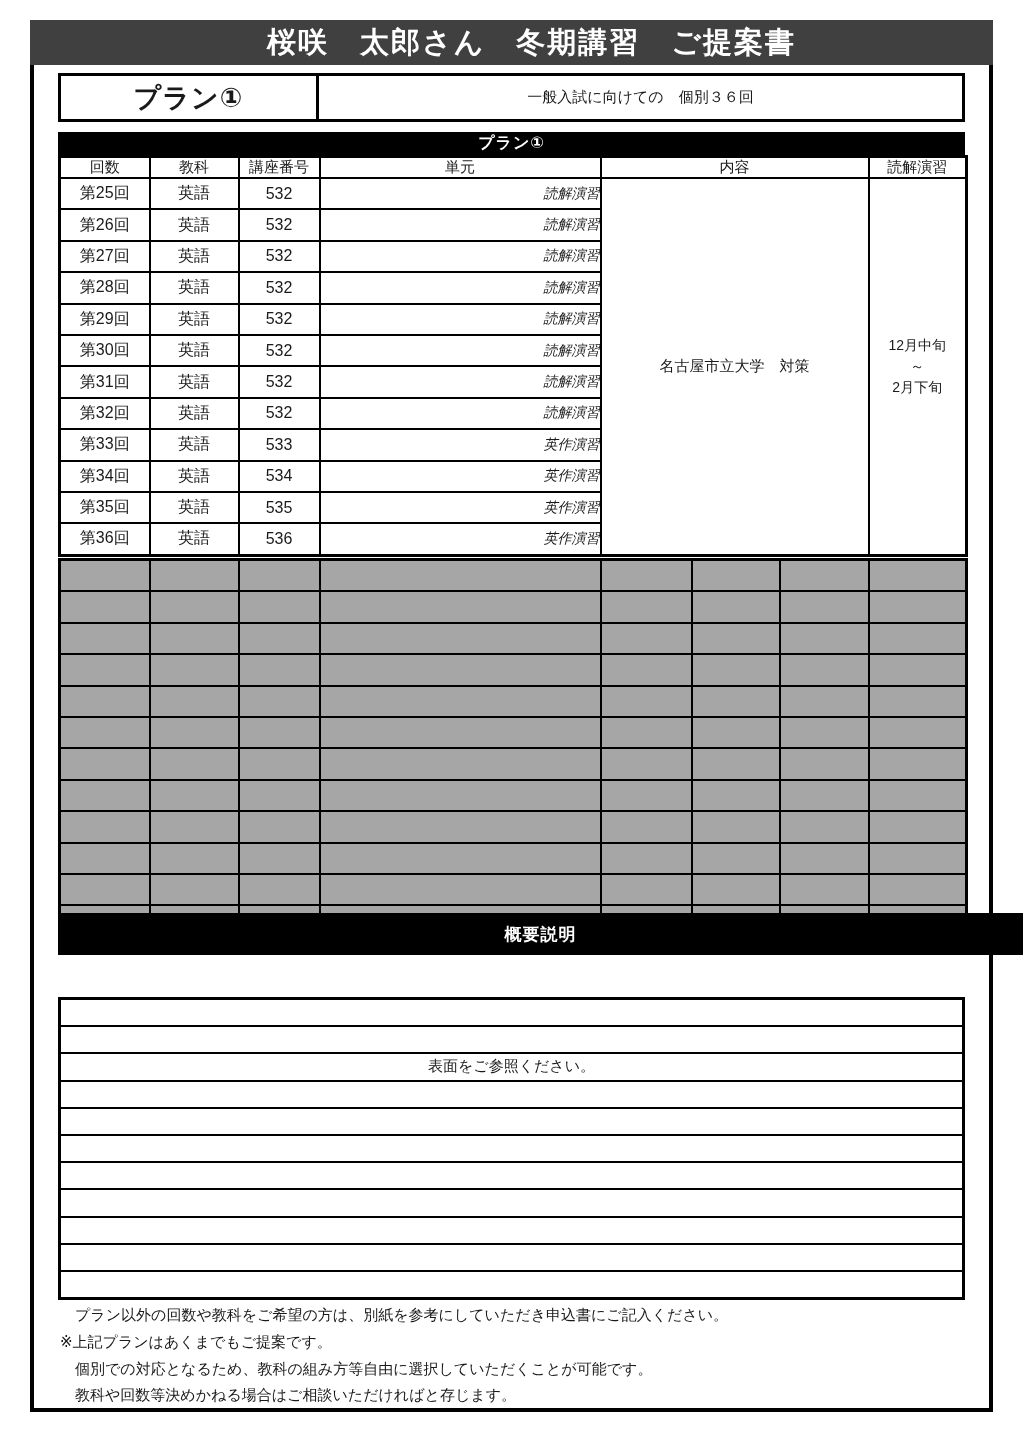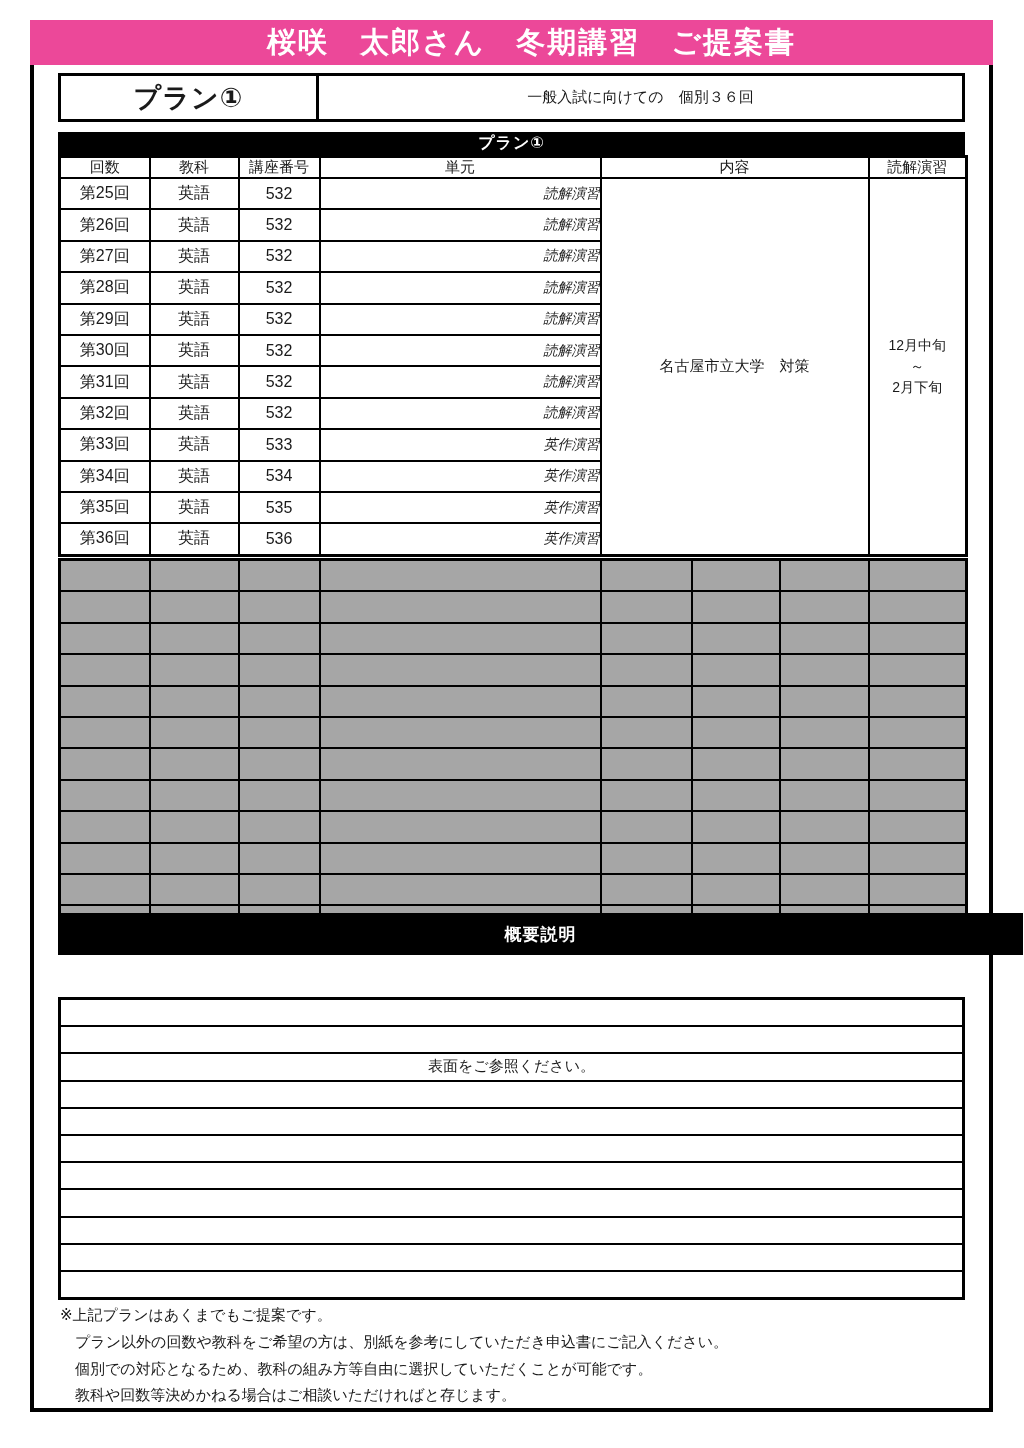--- a/index.html
+++ b/index.html
@@ -1,21 +1,21 @@
 <!DOCTYPE html>
 <html style="--gray-fill: #a6a6a6;"><head>
 <meta charset="utf-8">
 <style>
   html,body{margin:0;padding:0;background:#ffffff;}
   .canvas{
     position:relative;width:1024px;height:1448px;background:#fff;
     font-family:"Liberation Sans","DejaVu Sans",sans-serif;color:#1a1a1a;overflow:hidden;
   }
   .frame{position:absolute;left:30px;top:20px;width:963px;height:1392px;border:4px solid #000;box-sizing:border-box;background:#fff;}
-  .title-bar{position:absolute;left:30px;top:20px;width:963px;height:45px;background:#ec4899;color:#fff;
+  .title-bar{position:absolute;left:30px;top:20px;width:963px;height:45px;background:#404040;color:#fff;
     display:flex;align-items:center;justify-content:center;font-size:29px;font-weight:bold;letter-spacing:2px;box-sizing:border-box;padding-left:40px;}
   .plan-box{position:absolute;left:58px;top:73px;width:907px;height:49px;border:3px solid #000;box-sizing:border-box;display:flex;}
   .plan-box-left{width:258px;border-right:3px solid #000;box-sizing:border-box;display:flex;align-items:center;justify-content:center;
     font-size:27px;font-weight:600;letter-spacing:1px;}
   .plan-box-right{flex:1;display:flex;align-items:center;justify-content:center;font-size:15px;}
   .black-bar{position:absolute;background:#000;color:#fff;display:flex;align-items:center;justify-content:center;box-sizing:border-box;}
   .plan-title-bar{left:58px;top:132px;width:907px;height:23px;font-size:16px;font-weight:600;letter-spacing:1px;}
   .summary-title-bar{left:58px;top:913px;width:965px;height:42px;font-size:17px;font-weight:600;letter-spacing:1px;}
   table{border-collapse:collapse;table-layout:fixed;}
   .plan-table{position:absolute;left:58px;top:155px;width:907px;border:3px solid #000;padding-left:44px;}
@@ -322,18 +322,18 @@
         <tr>
           <td></td>
         </tr>
         <tr>
           <td></td>
         </tr>
       </tbody>
   </table>
 
   <div class="footnotes" id="footnotes">
+      <div class="footnote-line">　プラン以外の回数や教科をご希望の方は、別紙を参考にしていただき申込書にご記入ください。</div>
       <div class="footnote-line">※上記プランはあくまでもご提案です。</div>
-      <div class="footnote-line">　プラン以外の回数や教科をご希望の方は、別紙を参考にしていただき申込書にご記入ください。</div>
       <div class="footnote-line">　個別での対応となるため、教科の組み方等自由に選択していただくことが可能です。</div>
       <div class="footnote-line">　教科や回数等決めかねる場合はご相談いただければと存じます。</div>
     </div>
 </div>
 
 </body></html>

